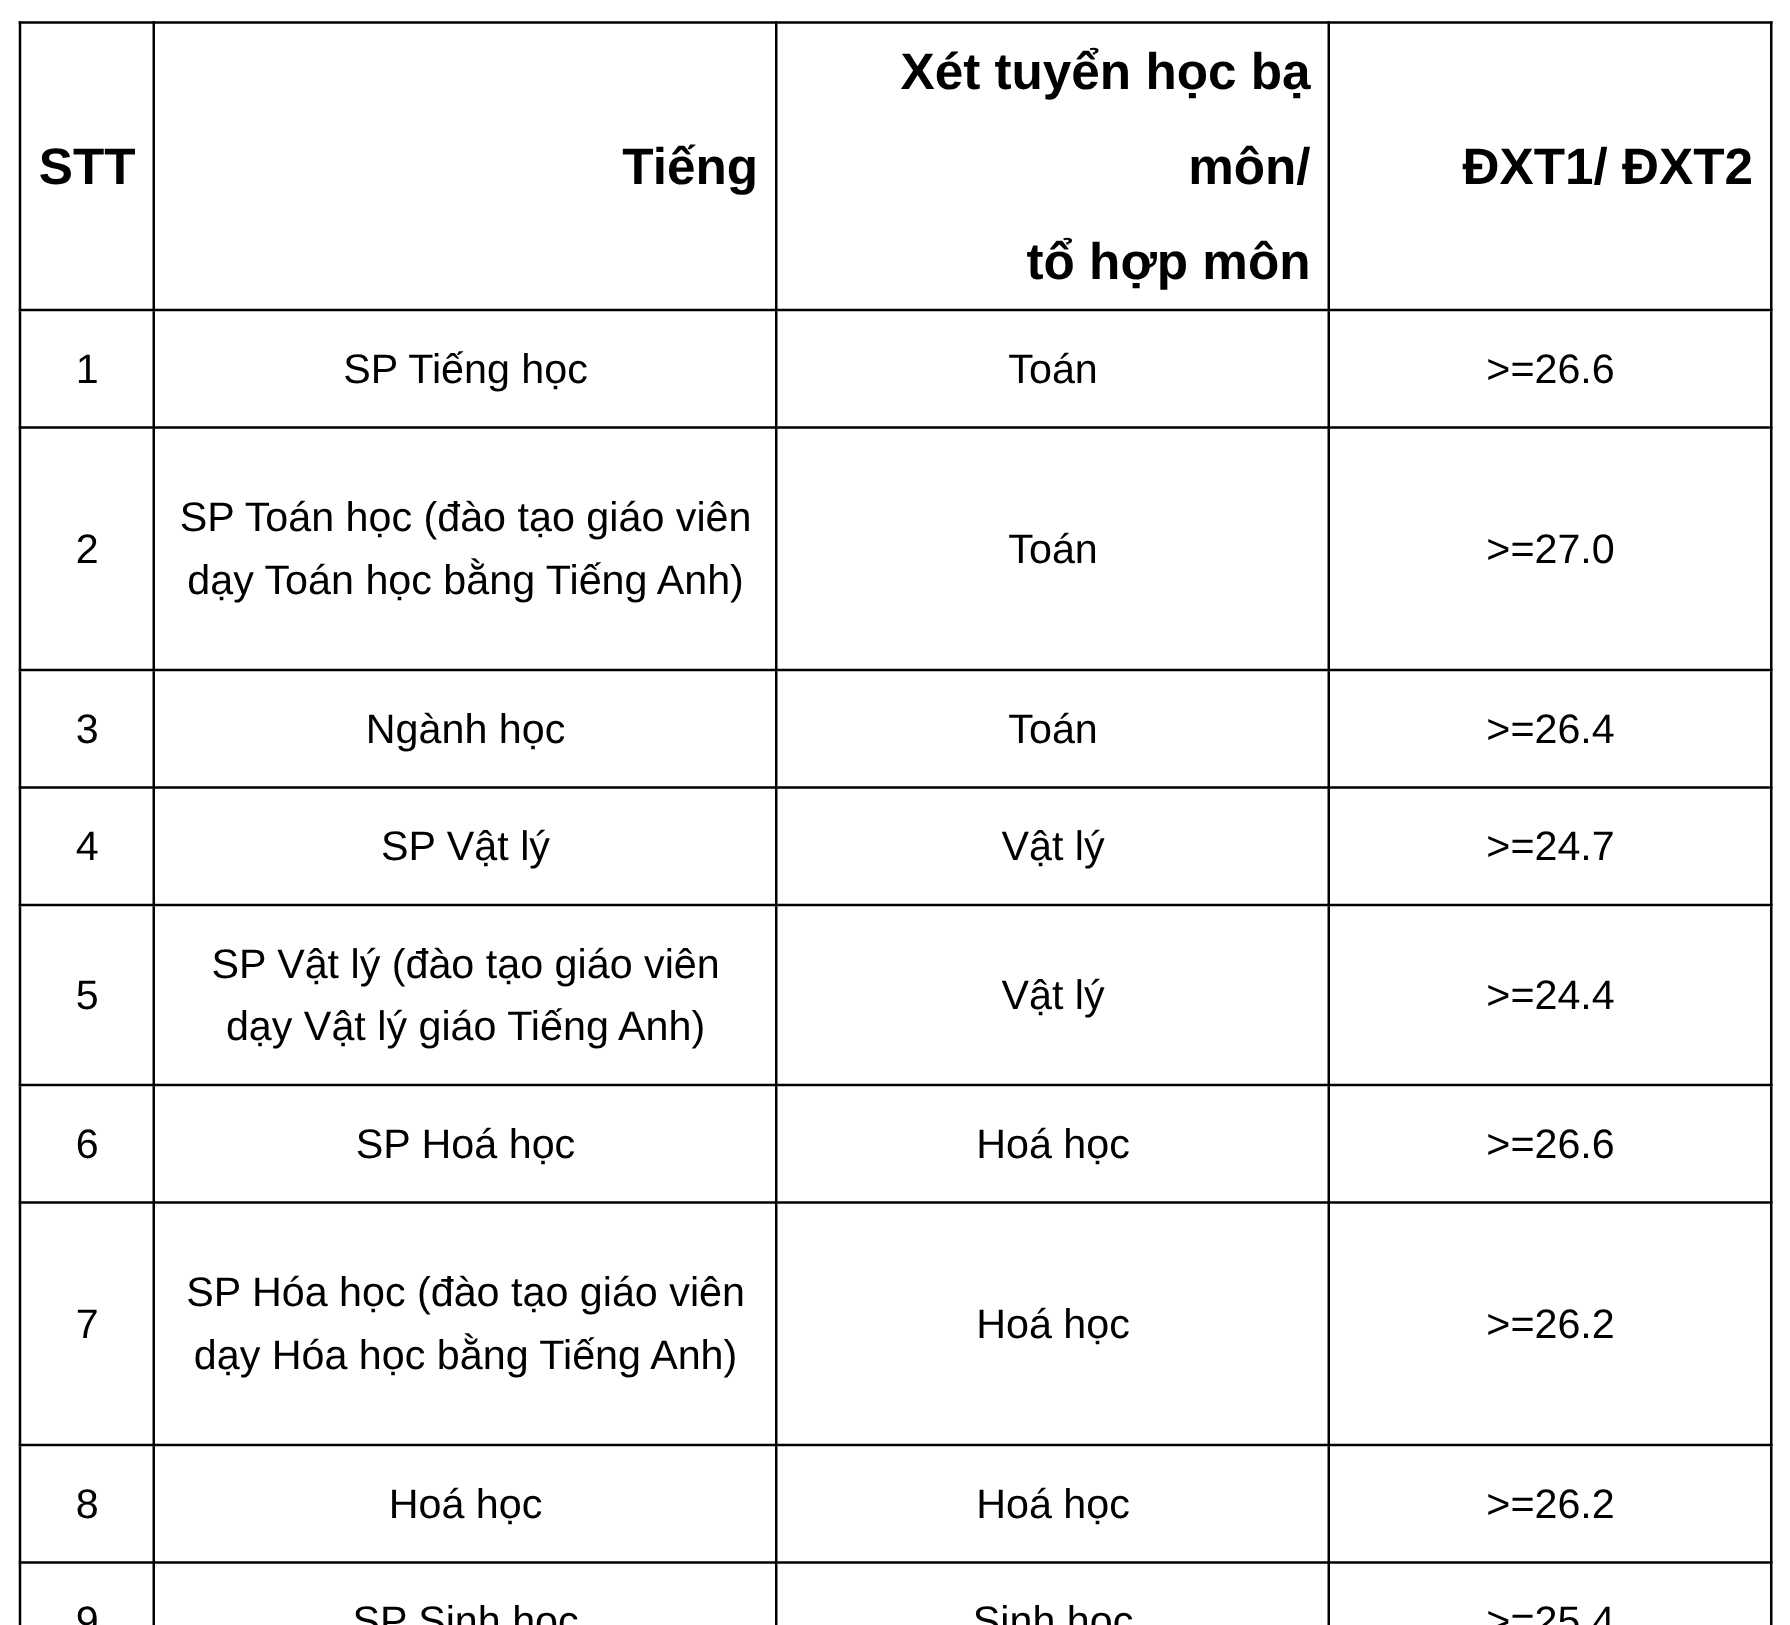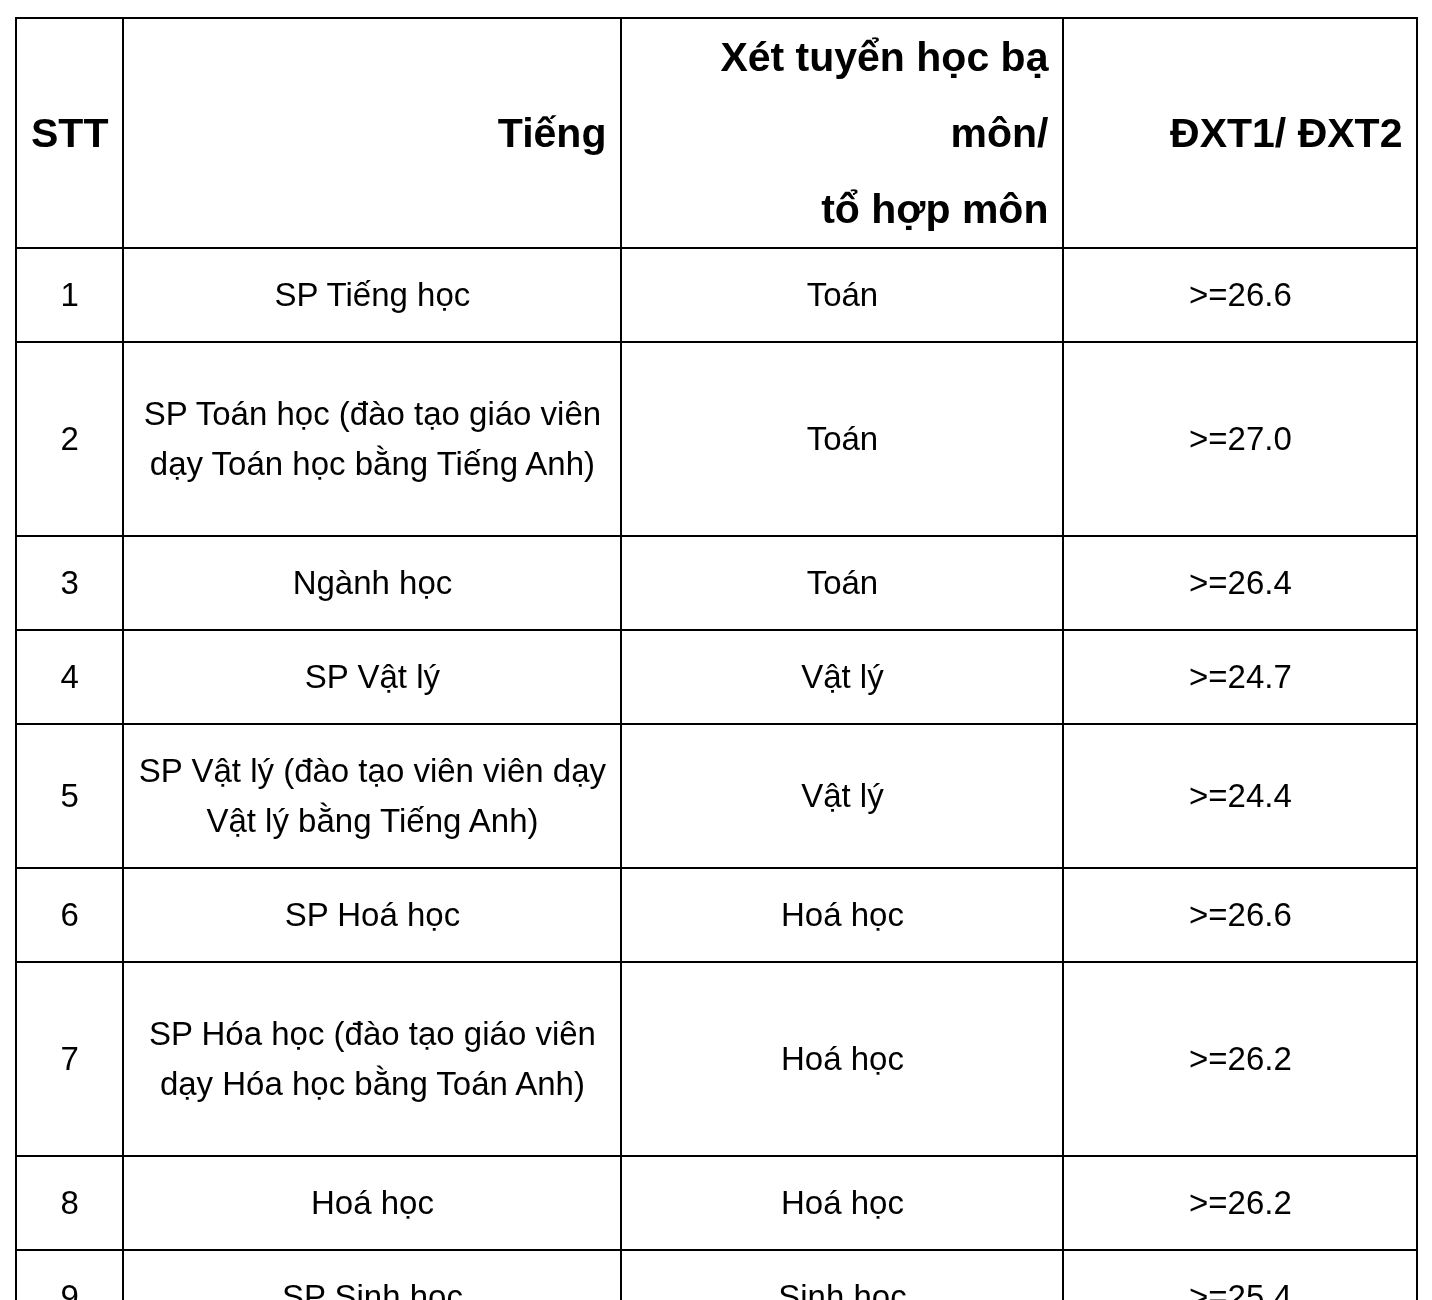--- a/index.html
+++ b/index.html
@@ -93,33 +93,33 @@
         <td>&gt;=26.4</td>
       </tr>
       <tr class="h-1">
         <td>4</td>
         <td>SP Vật lý</td>
         <td>Vật lý</td>
         <td>&gt;=24.7</td>
       </tr>
       <tr class="h-2">
         <td>5</td>
-        <td>SP Vật lý (đào tạo viên viên dạy Vật lý bằng Tiếng Anh)</td>
+        <td>SP Vật lý (đào tạo giáo viên dạy Vật lý giáo Tiếng Anh)</td>
         <td>Vật lý</td>
         <td>&gt;=24.4</td>
       </tr>
       <tr class="h-1">
         <td>6</td>
         <td>SP Hoá học</td>
         <td>Hoá học</td>
         <td>&gt;=26.6</td>
       </tr>
       <tr class="h-3">
         <td>7</td>
-        <td>SP Hóa học (đào tạo giáo viên dạy Hóa học bằng Toán Anh)</td>
+        <td>SP Hóa học (đào tạo giáo viên dạy Hóa học bằng Tiếng Anh)</td>
         <td>Hoá học</td>
         <td>&gt;=26.2</td>
       </tr>
       <tr class="h-1">
         <td>8</td>
         <td>Hoá học</td>
         <td>Hoá học</td>
         <td>&gt;=26.2</td>
       </tr>
       <tr class="h-1">

